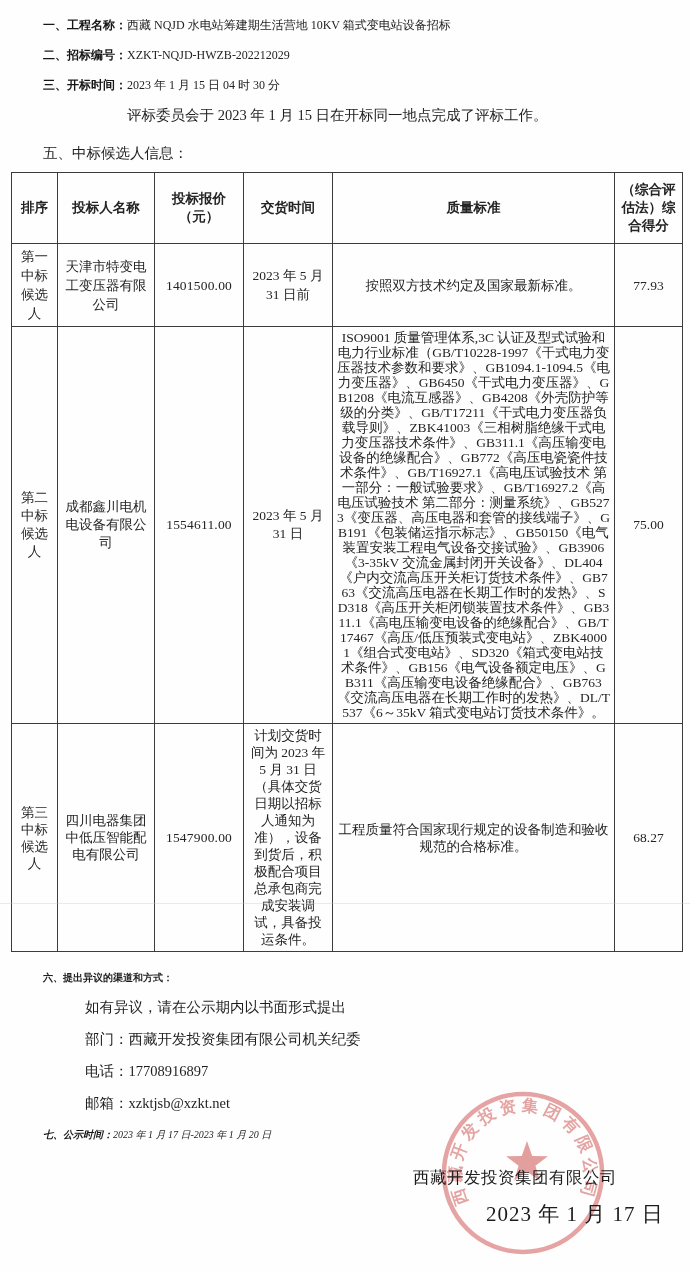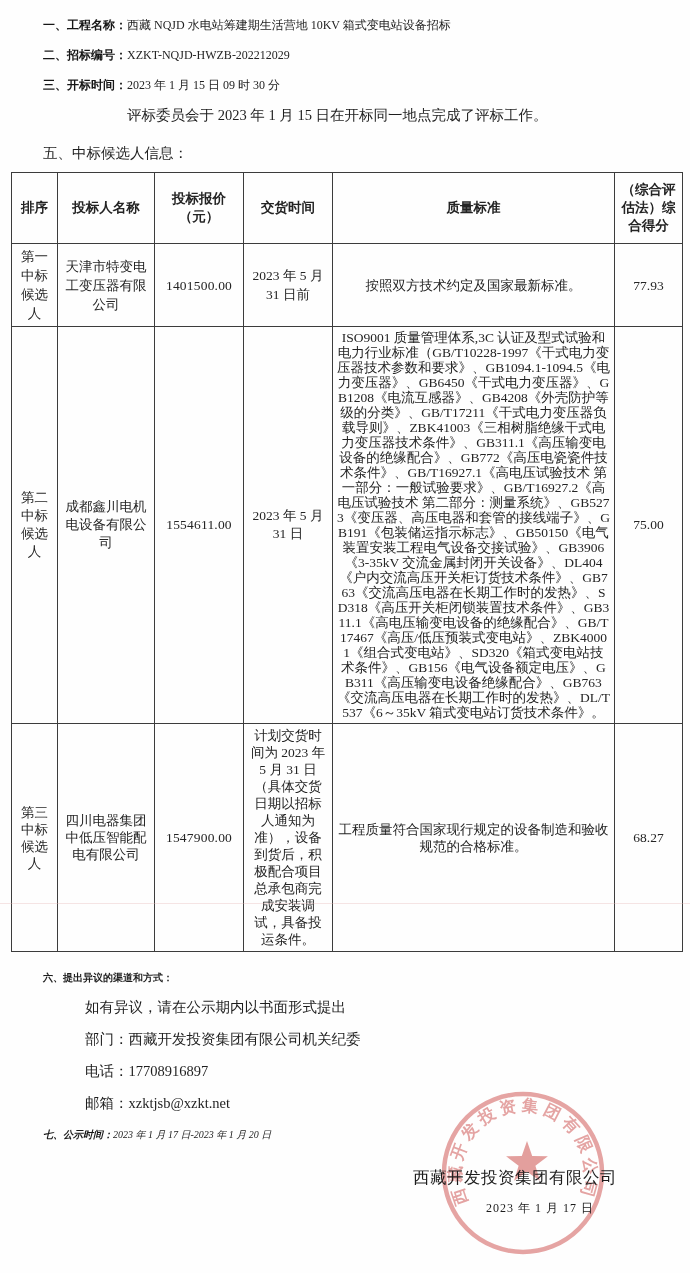--- a/index.html
+++ b/index.html
@@ -122,41 +122,41 @@
     position: absolute;
     left: 413px; top: 1167px;
     font-size: 16.5px;
     letter-spacing: 0.5px;
     color: #1c1c1c;
     z-index: 2;
   }
   .footer-date {
     position: absolute;
     left: 486px; top: 1200px;
-    font-size: 12px;
+    font-size: 21px;
     letter-spacing: 1px;
     color: #1c1c1c;
     z-index: 2;
   }
 </style>
 </head>
 <body>
 
 <div class="page">
 
   <div class="scan-streak" style="top:903px;"></div>
 
   <div class="sec-line">
     <span class="sec-label">一、工程名称：</span><span class="sec-value">西藏 NQJD 水电站筹建期生活营地 10KV 箱式变电站设备招标</span>
   </div>
   <div class="sec-line">
     <span class="sec-label">二、招标编号：</span><span class="sec-value">XZKT-NQJD-HWZB-202212029</span>
   </div>
   <div class="sec-line">
-    <span class="sec-label">三、开标时间：</span><span class="sec-value">2023 年 1 月 15 日 09 时 30 分</span>
+    <span class="sec-label">三、开标时间：</span><span class="sec-value">2023 年 1 月 15 日 04 时 30 分</span>
   </div>
   <div class="note-line">评标委员会于 2023 年 1 月 15 日在开标同一地点完成了评标工作。</div>
 
   <div class="heading5">五、中标候选人信息：</div>
 
   <table class="candidates">
     <colgroup>
       <col class="c1">
         <col class="c2">
         <col class="c3">

